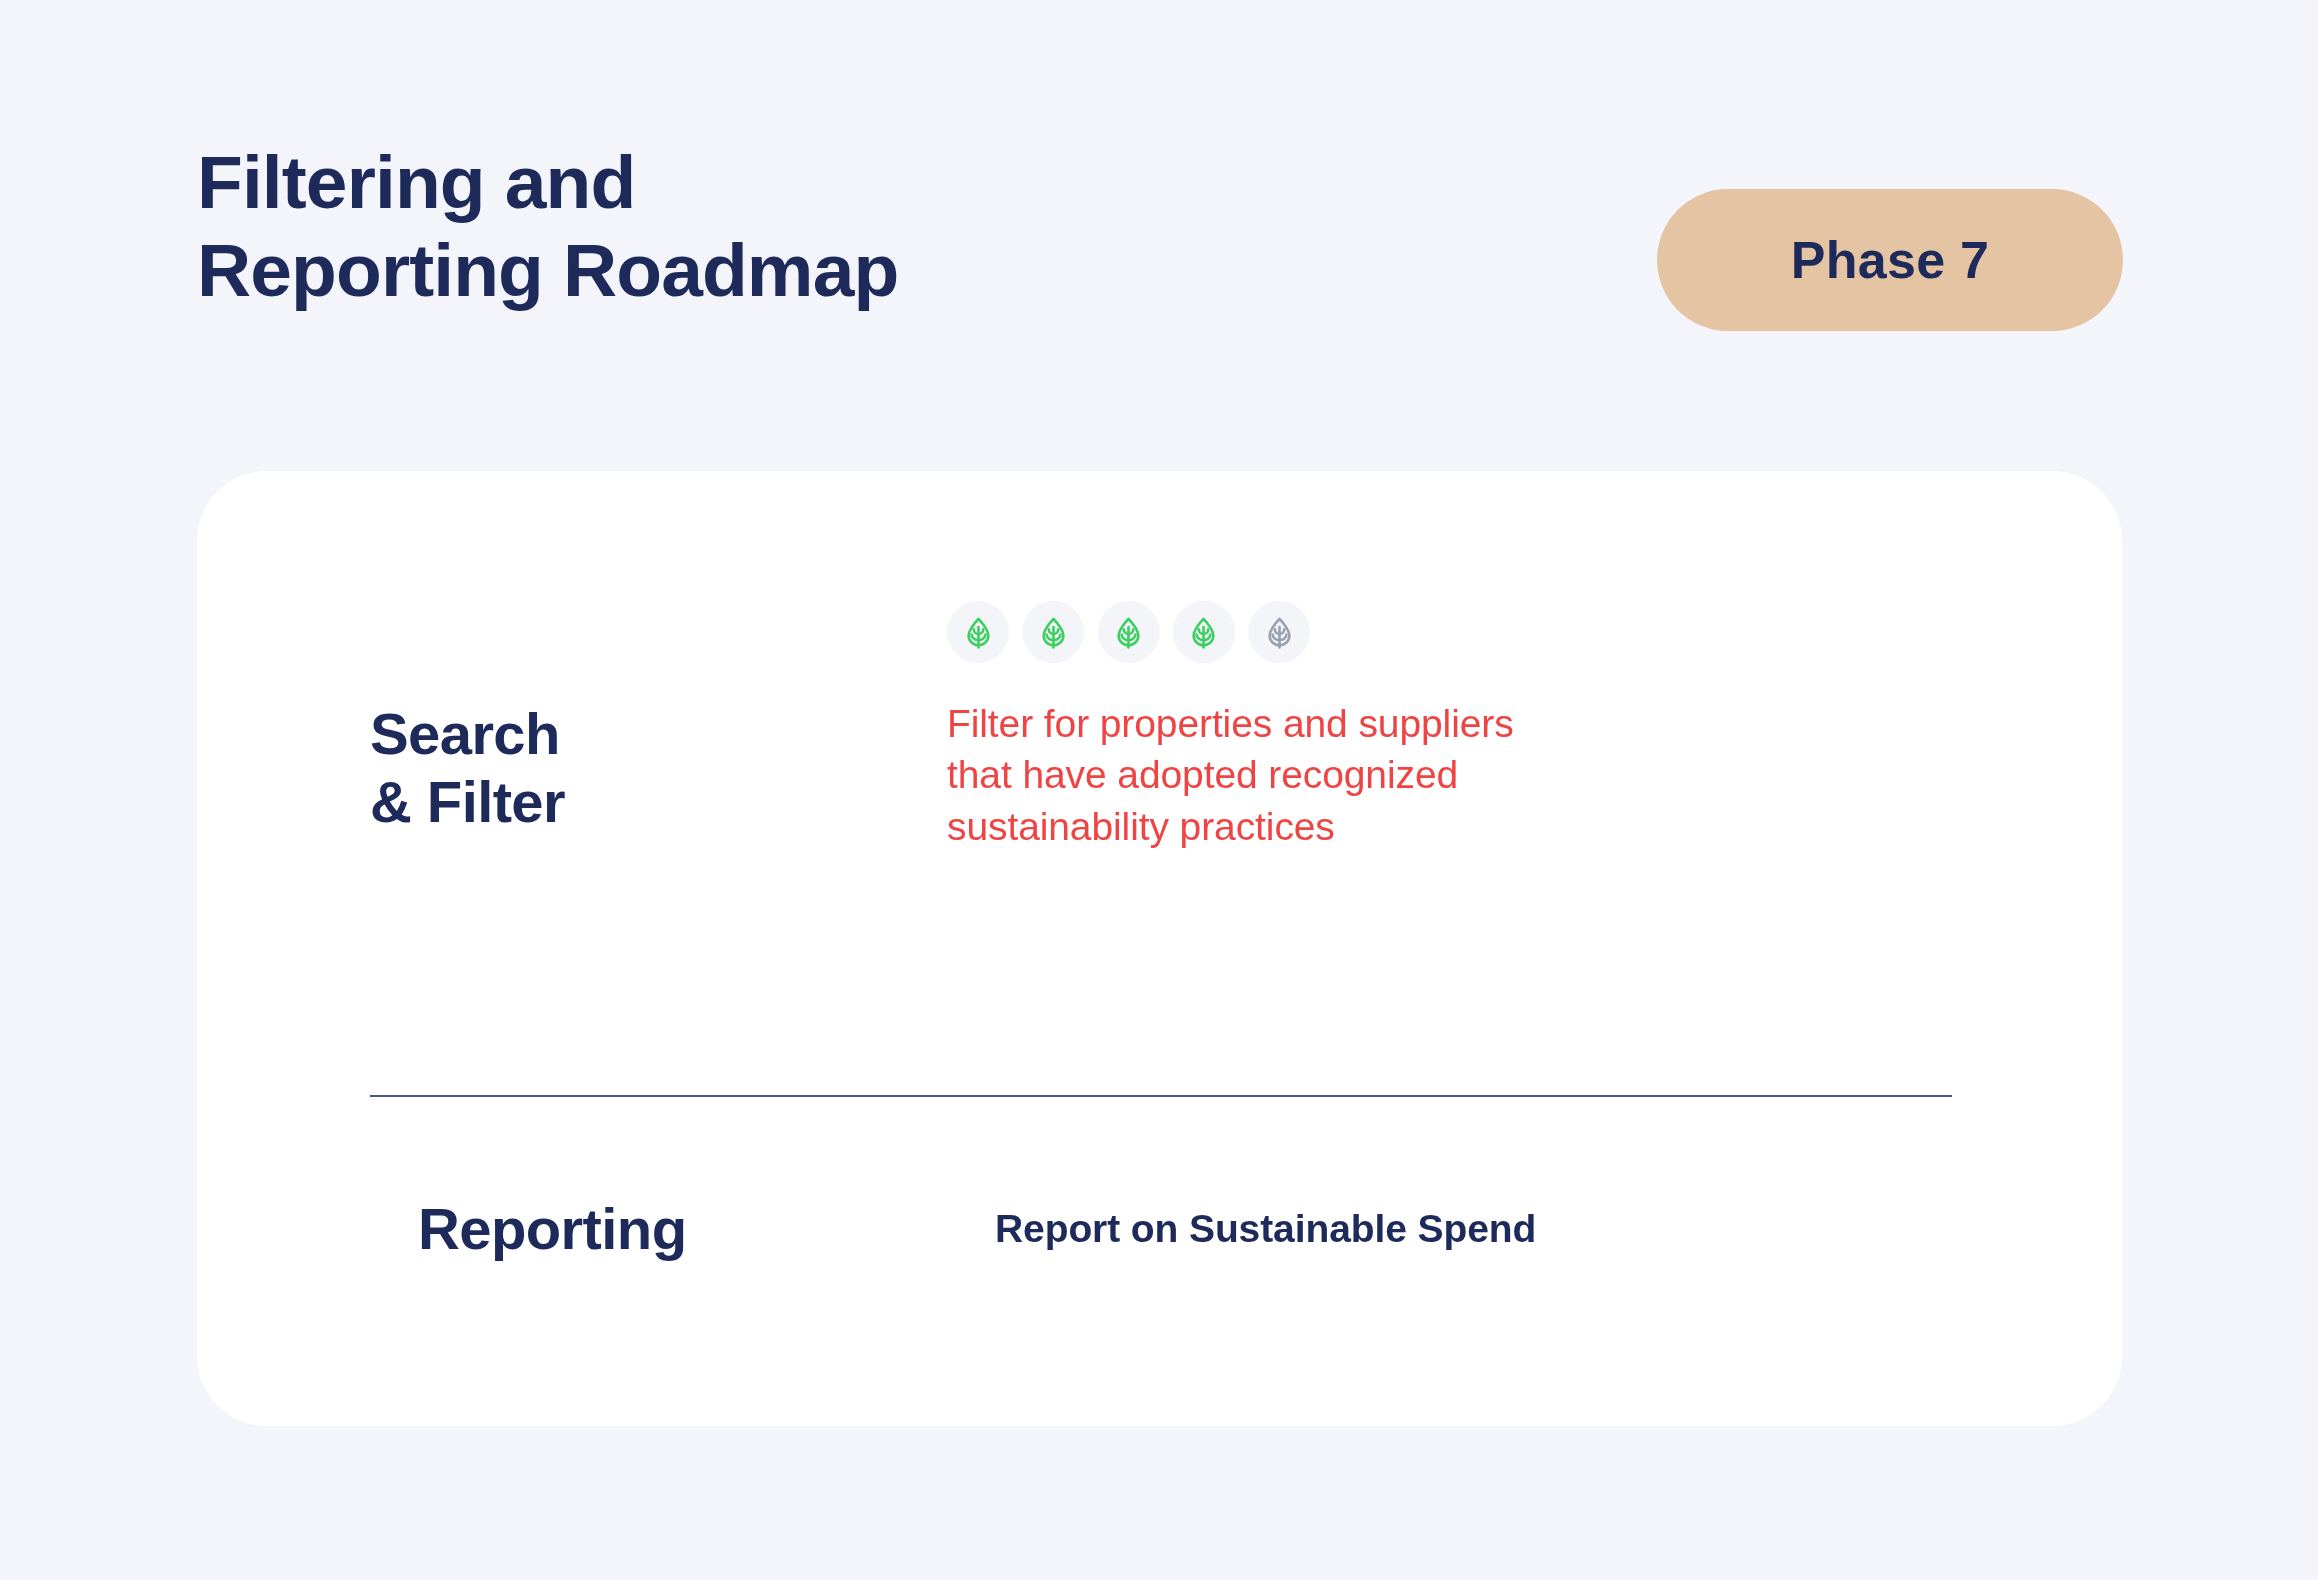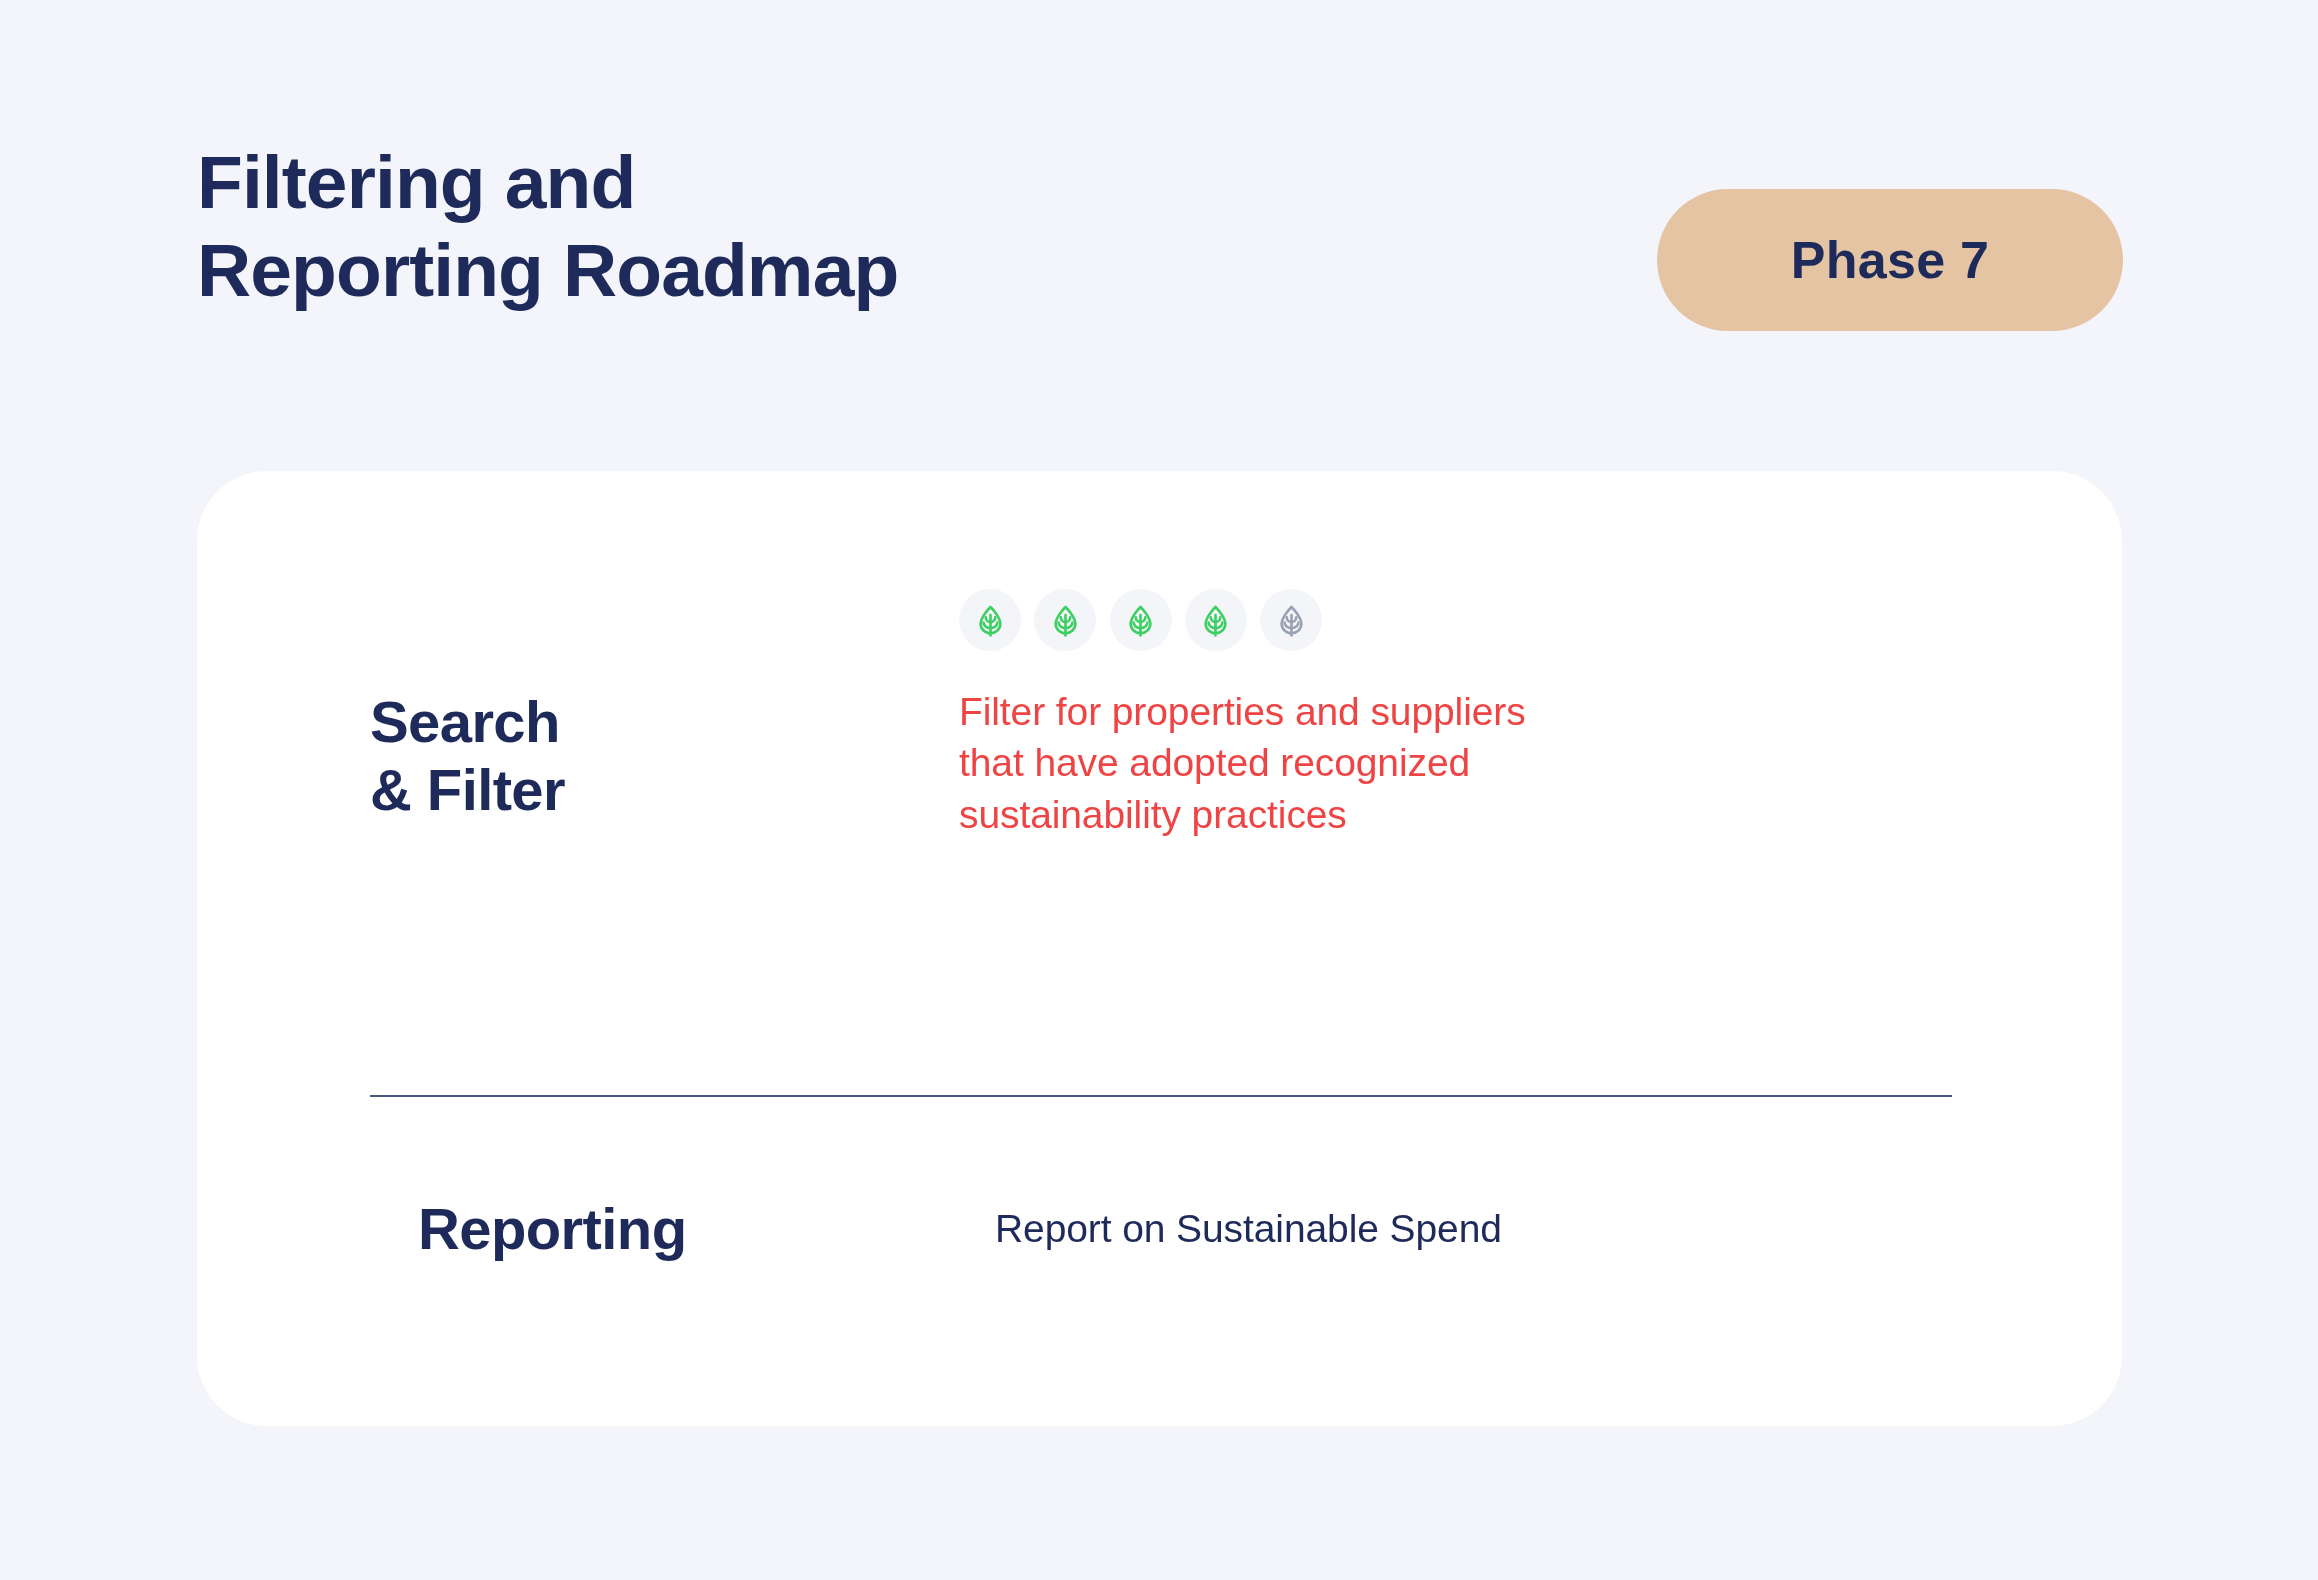--- a/index.html
+++ b/index.html
@@ -81,23 +81,22 @@
 
   
   .row {
     position: absolute;
     display: flex;
     align-items: flex-start;
   }
 
   .row-search {
     left: 173px;
-    top: 118px;
+    top: 130px;
     width: 1582px;
-    gap: 12px;
   }
 
   .row-reporting {
     left: 173px;
     top: 724px;
     width: 1582px;
     align-items: center;
     margin-left: 48px;
   }
 
@@ -146,21 +145,21 @@
     font-size: 39px;
     font-weight: 400;
     line-height: 1.32;
     letter-spacing: -0.1px;
     white-space: pre-line;
   }
 
   .row-desc-single {
     color: #1e2a5a;
     font-size: 39px;
-    font-weight: 400;
+    font-weight: 700;
     line-height: 1.32;
     letter-spacing: -0.1px;
   }
 
   
   .divider {
     position: absolute;
     left: 173px;
     top: 624px;
     width: 1582px;

